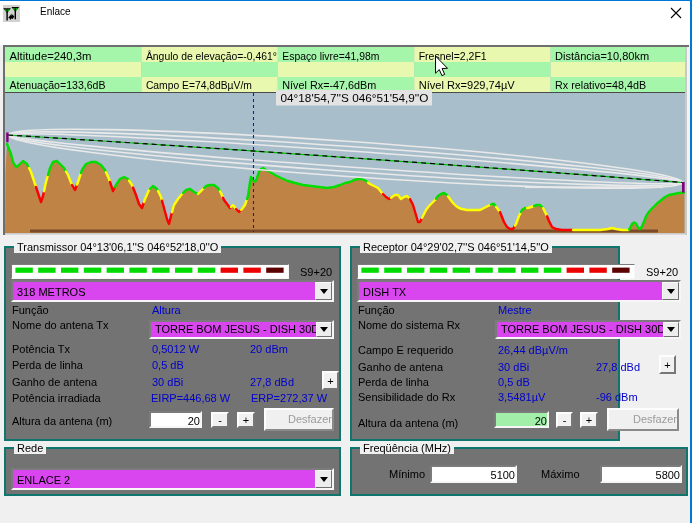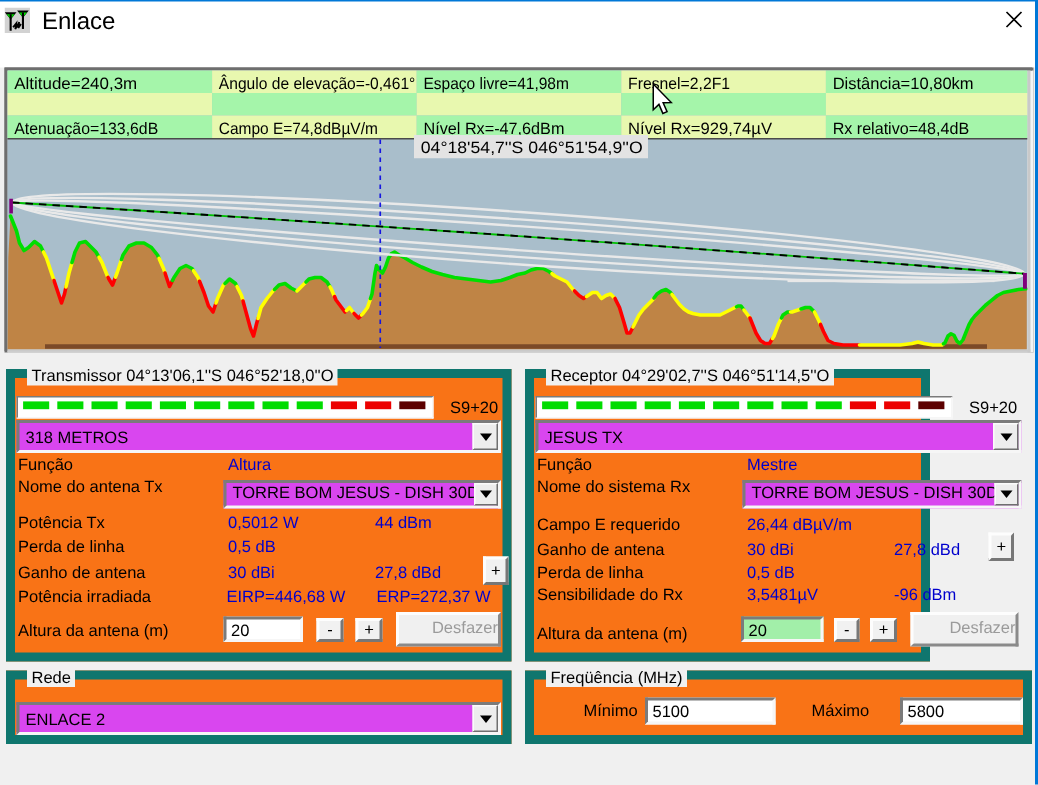--- a/index.html
+++ b/index.html
@@ -1,33 +1,33 @@
 <!DOCTYPE html>
 <html><head><meta charset="utf-8"><style>
 * { margin:0; padding:0; box-sizing:border-box; }
 html,body { width:692px; height:523px; overflow:hidden; background:#F0F0F0;
   font-family:"Liberation Sans",sans-serif; font-size:11px; color:#000; }
 .abs { position:absolute; }
 .titlebar { left:0; top:0; width:692px; height:28px; background:#FFFFFF; border-top:1px solid #0078D7; }
 .menubar { left:0; top:28px; width:692px; height:17px; background:#FFFFFF; font-size:13px; letter-spacing:0.6px; }
 .rightedge { left:690px; top:0; width:2px; height:523px; background:#0078D7; }
-.title { left:28px; top:6px; font-size:16px; }
+.title { left:40px; top:6px; font-size:10px; }
 .menu-item { top:3px;margin-top:48px; }
-.gbox { border:6px solid #0f766e; background:#f97316; }
+.gbox { border:2px solid #0f766e; background:#737373; }
 .glabel { position:absolute; top:-7px; background:#F0F0F0; padding:0 3px; white-space:nowrap; }
 .combo { background:#d946ef; border:2px solid; border-color:#7B7B7B #F6F6F6 #F6F6F6 #7B7B7B; }
 .combo .txt { position:absolute; left:4px; top:3.5px; white-space:nowrap; }
 .drop { position:absolute; right:0; top:0; bottom:0; width:17px; background:#EDEDED;
    border:1px solid; border-color:#FBFBFB #6F6F6F #6F6F6F #FBFBFB; }
 .drop:after { content:""; position:absolute; left:50%; top:50%; margin:-2.5px 0 0 -4px;
    border-left:4px solid transparent; border-right:4px solid transparent; border-top:5px solid #000; }
 .sbar { background:#FFF; border:1px solid; border-color:#7B7B7B #F6F6F6 #F6F6F6 #7B7B7B; }
 .lbl { white-space:nowrap; }
 .val { color:#0000CD; white-space:nowrap; }
-.inp { background:#FFF; border:2px solid; border-color:#7B7B7B #F6F6F6 #F6F6F6 #7B7B7B; padding:2px 0 0 3px; }
+.inp { background:#FFF; border:2px solid; border-color:#7B7B7B #F6F6F6 #F6F6F6 #7B7B7B; padding:2px 0 0 3px;text-align:right; }
 .btn { background:#F1F1F1; border:2px solid; border-color:#FDFDFD #777777 #777777 #FDFDFD; text-align:center; }
 .btnd { background:#F0F0F0; border:2px solid; border-color:#FDFDFD #8A8A8A #8A8A8A #FDFDFD; text-align:right; color:#9B9B9B; }
 svg text.ct { font-family:"Liberation Sans",sans-serif; font-size:11px; fill:#000; }
 </style></head>
 <body>
 <div class="abs titlebar"></div>
 <div class="abs title">Enlace</div>
 <svg class="abs" style="left:3px;top:5px" width="17" height="17" viewBox="0 0 17 17">
  <rect x="0" y="0" width="17" height="17" fill="#D2D2D2"></rect>
  <polygon points="0.2,3.2 8.0,3.2 4.1,8.0" fill="#000"></polygon>
@@ -170,21 +170,21 @@
 </div>
 <div class="abs lbl" style="left:12px;top:304px">Função</div>
 <div class="abs val" style="left:152px;top:304px">Altura</div>
 <div class="abs lbl" style="left:12px;top:319px">Nome do antena Tx</div>
 <div class="abs combo" style="left:149px;top:320px;width:185px;height:19px">
   <span class="txt" style="top:1px">TORRE BOM JESUS - DISH 30D</span>
     <span class="drop" style="width:16px"></span>
 </div>
 <div class="abs lbl" style="left:12px;top:343px">Potência Tx</div>
 <div class="abs val" style="left:152px;top:343px">0,5012 W</div>
-<div class="abs val" style="left:250px;top:343px">44 dBm</div>
+<div class="abs val" style="left:250px;top:343px">20 dBm</div>
 <div class="abs lbl" style="left:12px;top:359px">Perda de linha</div>
 <div class="abs val" style="left:152px;top:359px">0,5 dB</div>
 <div class="abs lbl" style="left:12px;top:376px">Ganho de antena</div>
 <div class="abs val" style="left:152px;top:376px">30 dBi</div>
 <div class="abs val" style="left:250px;top:376px">27,8 dBd</div>
 <div class="abs btn" style="left:322px;top:371px;width:17px;height:19px;padding-top:2px">+</div>
 <div class="abs lbl" style="left:12px;top:392px">Potência irradiada</div>
 <div class="abs val" style="left:151px;top:392px">EIRP=446,68 W</div>
 <div class="abs val" style="left:251px;top:392px">ERP=272,37 W</div>
 <div class="abs lbl" style="left:12px;top:415px">Altura da antena (m)</div>
@@ -215,21 +215,21 @@
 <rect x="140.2" y="2.6" width="17.4" height="5.2" fill="#00DC00"></rect>
 <rect x="163.0" y="2.6" width="17.4" height="5.2" fill="#00DC00"></rect>
 <rect x="185.8" y="2.6" width="17.4" height="5.2" fill="#00DC00"></rect>
 <rect x="208.6" y="2.6" width="17.4" height="5.2" fill="#EC0000"></rect>
 <rect x="231.4" y="2.6" width="17.4" height="5.2" fill="#EC0000"></rect>
 <rect x="254.2" y="2.6" width="17.4" height="5.2" fill="#5C0000"></rect>
     </svg>
 </div>
 <div class="abs lbl" style="left:646px;top:266px">S9+20</div>
 <div class="abs combo" style="left:357px;top:280px;width:324px;height:22px">
-  <span class="txt">JESUS TX</span>
+  <span class="txt">DISH TX</span>
     <span class="drop"></span>
 </div>
 <div class="abs lbl" style="left:358px;top:304px">Função</div>
 <div class="abs val" style="left:498px;top:304px">Mestre</div>
 <div class="abs lbl" style="left:358px;top:319px">Nome do sistema Rx</div>
 <div class="abs combo" style="left:495px;top:320px;width:186px;height:19px">
   <span class="txt" style="top:1px">TORRE BOM JESUS - DISH 30D</span>
     <span class="drop" style="width:16px"></span>
 </div>
 <div class="abs lbl" style="left:358px;top:344px">Campo E requerido</div>

